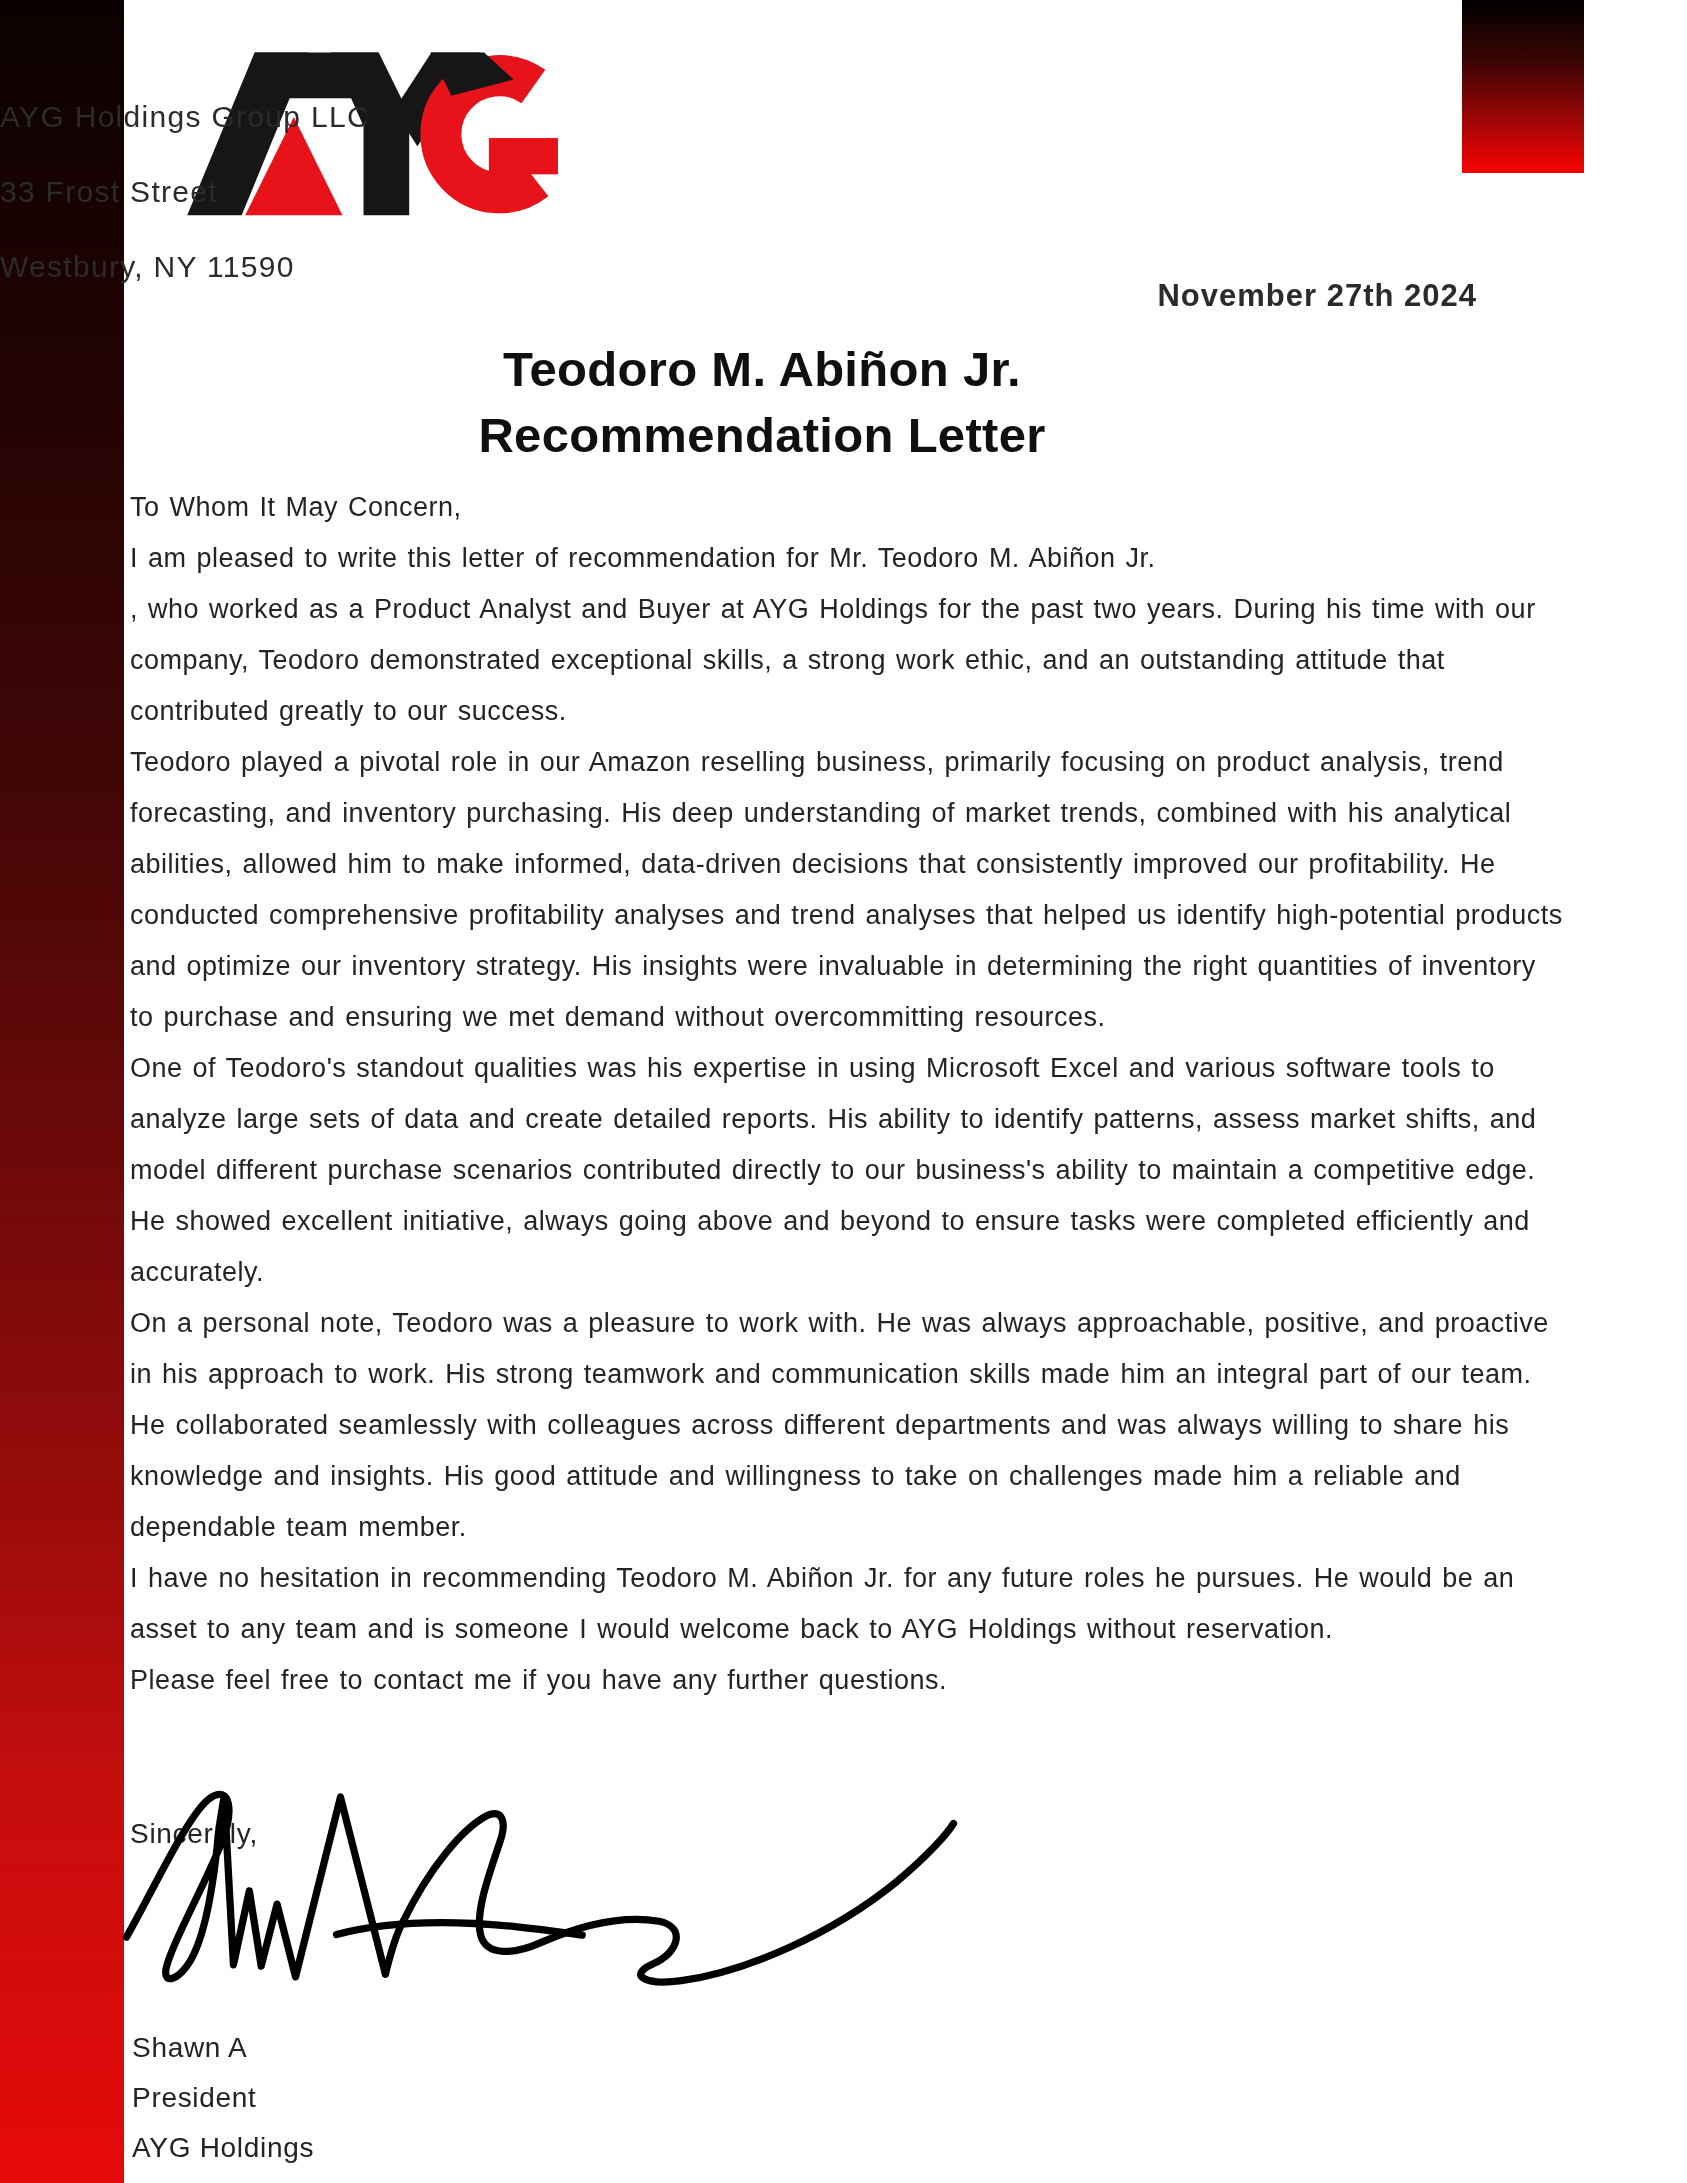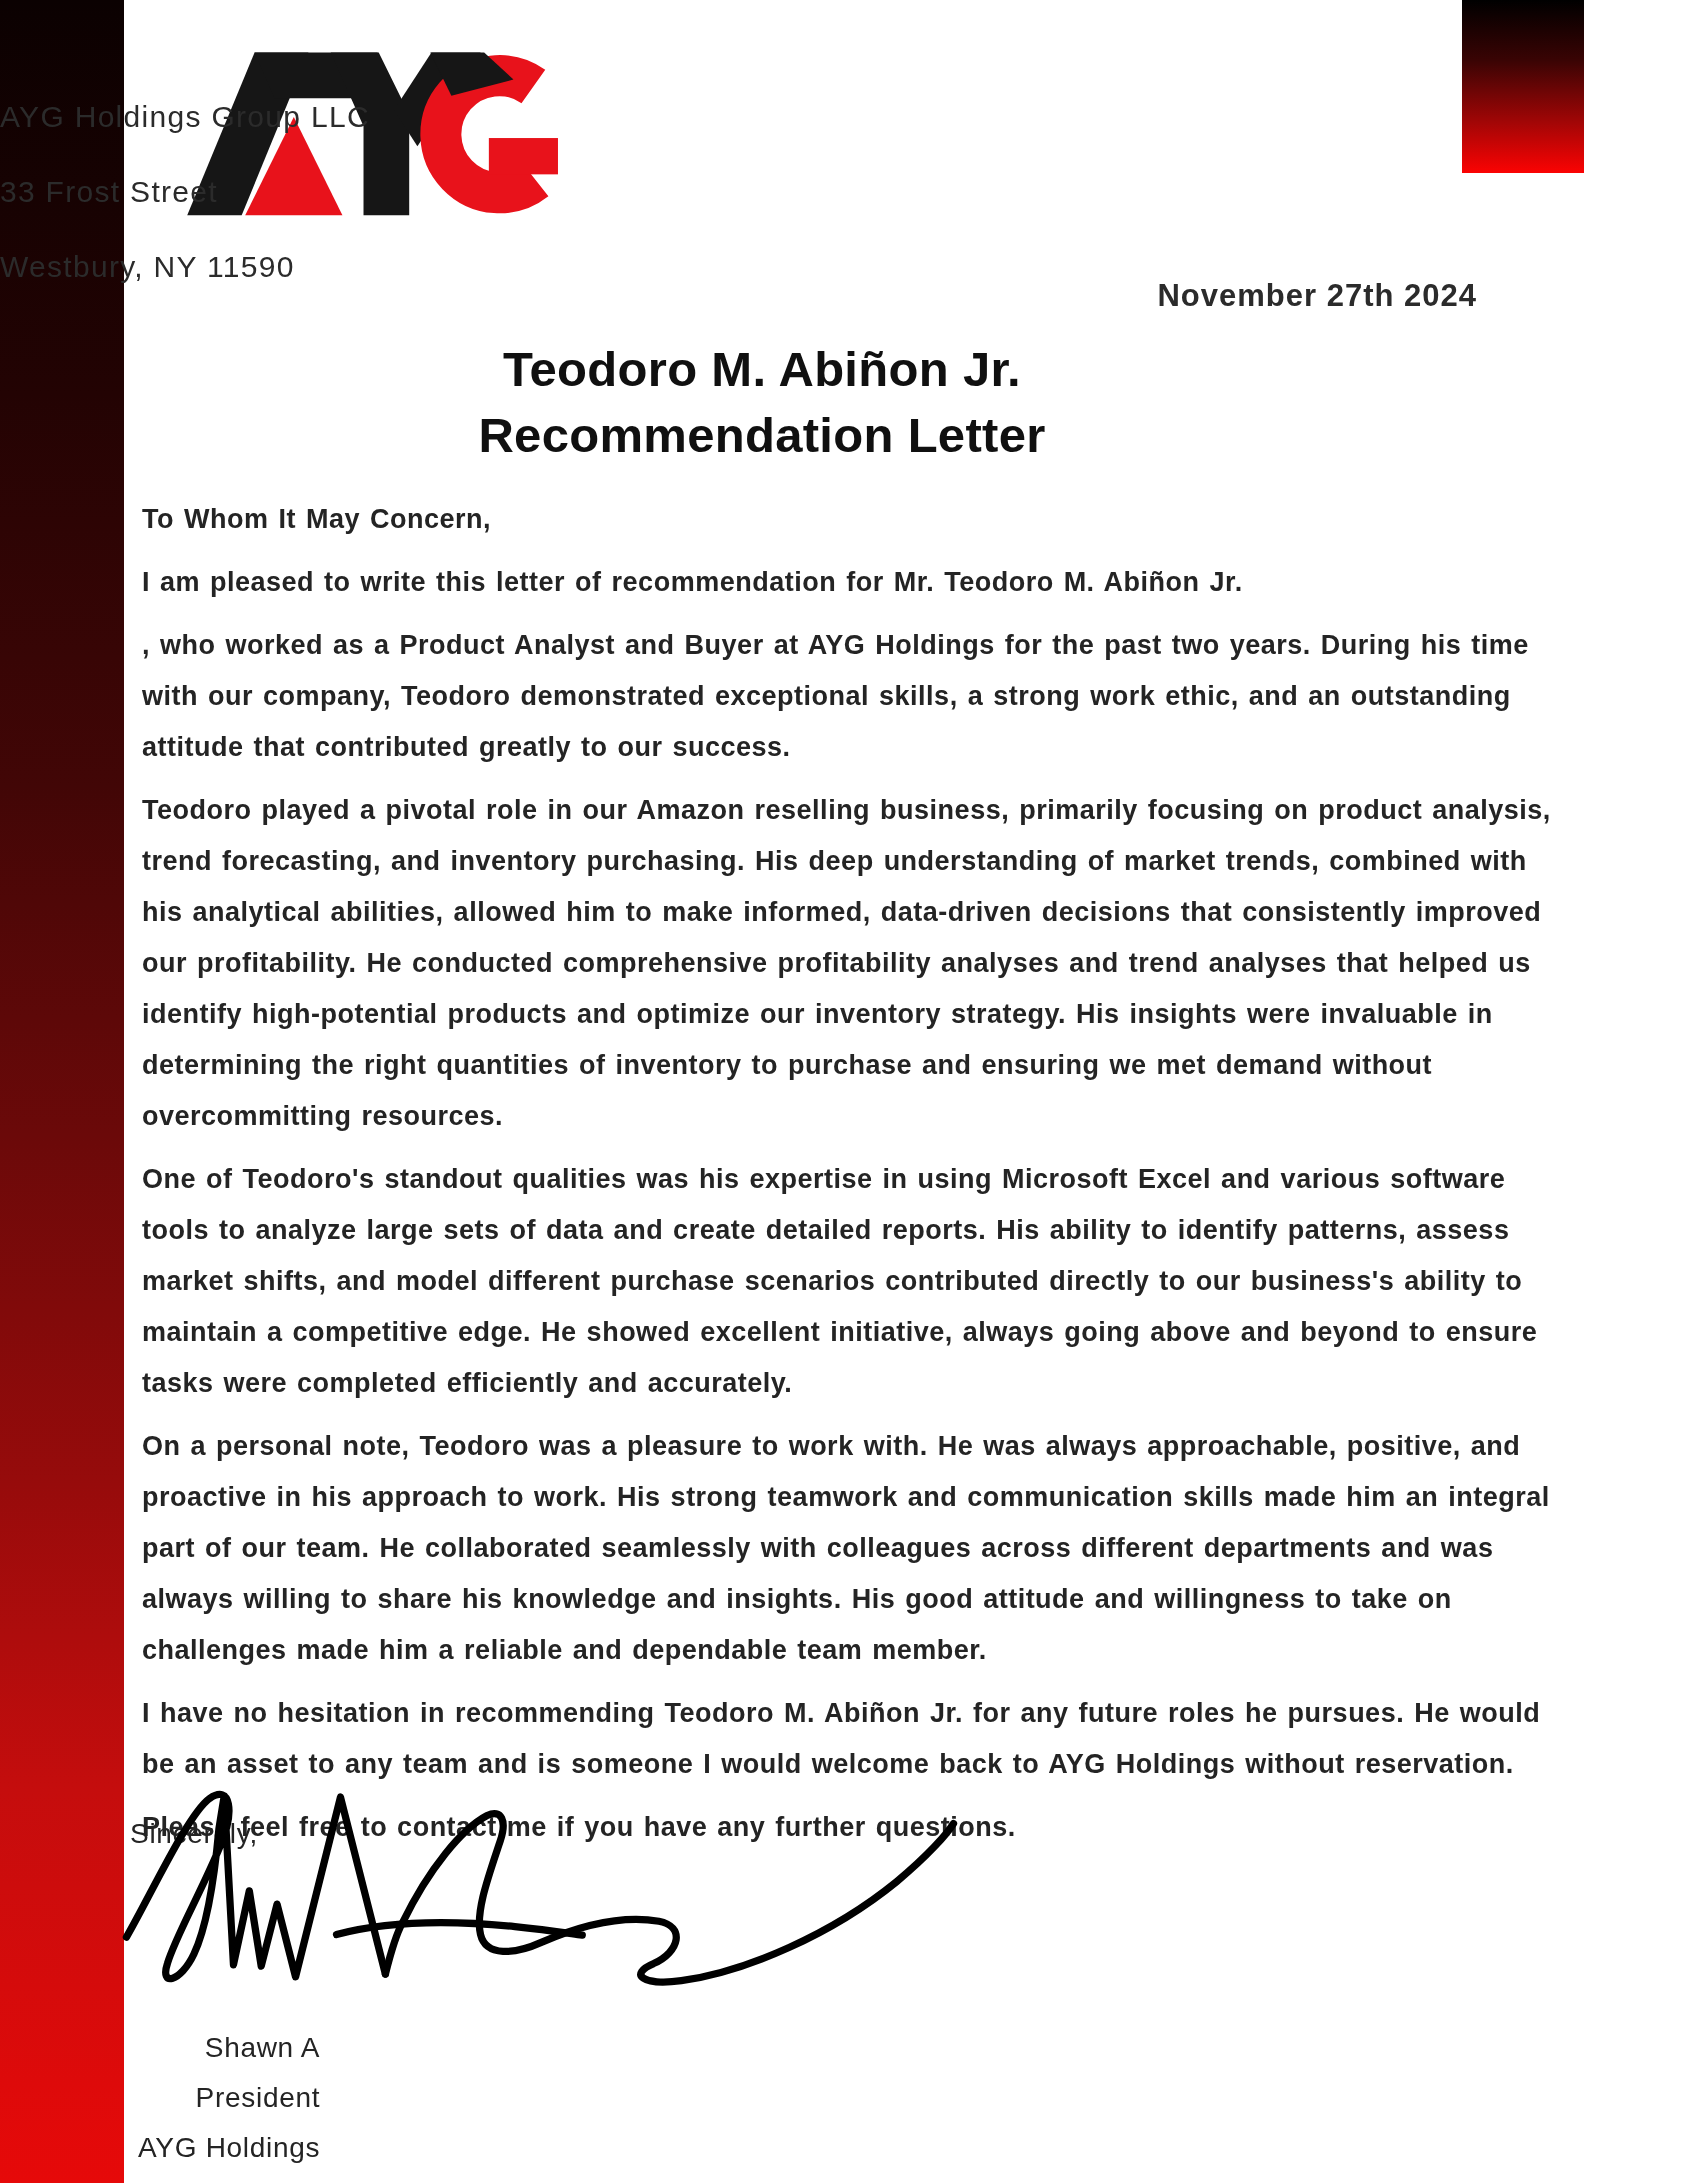--- a/index.html
+++ b/index.html
@@ -34,29 +34,29 @@
   .title-block{
     position:absolute;left:0;top:336px;width:1524px;
     text-align:center;font-weight:800;font-size:49px;line-height:1.35;
     color:#101010;letter-spacing:0.3px;
   }
   .letter-body{
     position:absolute;left:130px;top:482px;width:1437px;
     font-size:27px;line-height:51px;letter-spacing:0.5px;word-spacing:2px;
     color:#242424;
   }
-  .letter-body p{margin:12px;font-weight:bold;}
+  .letter-body p{margin:0;}
   .closing{
     position:absolute;left:130px;top:1818px;
     font-size:28px;letter-spacing:0.7px;color:#242424;
   }
   .signature{position:absolute;left:118px;top:1768px;width:840px;height:218px;}
   .signer-block{
-    position:absolute;left:138px;top:2023px;
-    font-size:28px;line-height:50px;letter-spacing:0.7px;color:#242424;text-align:right;
+    position:absolute;left:132px;top:2023px;
+    font-size:28px;line-height:50px;letter-spacing:0.7px;color:#242424;
   }
   .signer-block div{white-space:pre;}
 </style>
 </head>
 <body>
 
 <div class="page">
 
   <div class="left-bar"></div>
   <div class="corner-block"></div>

